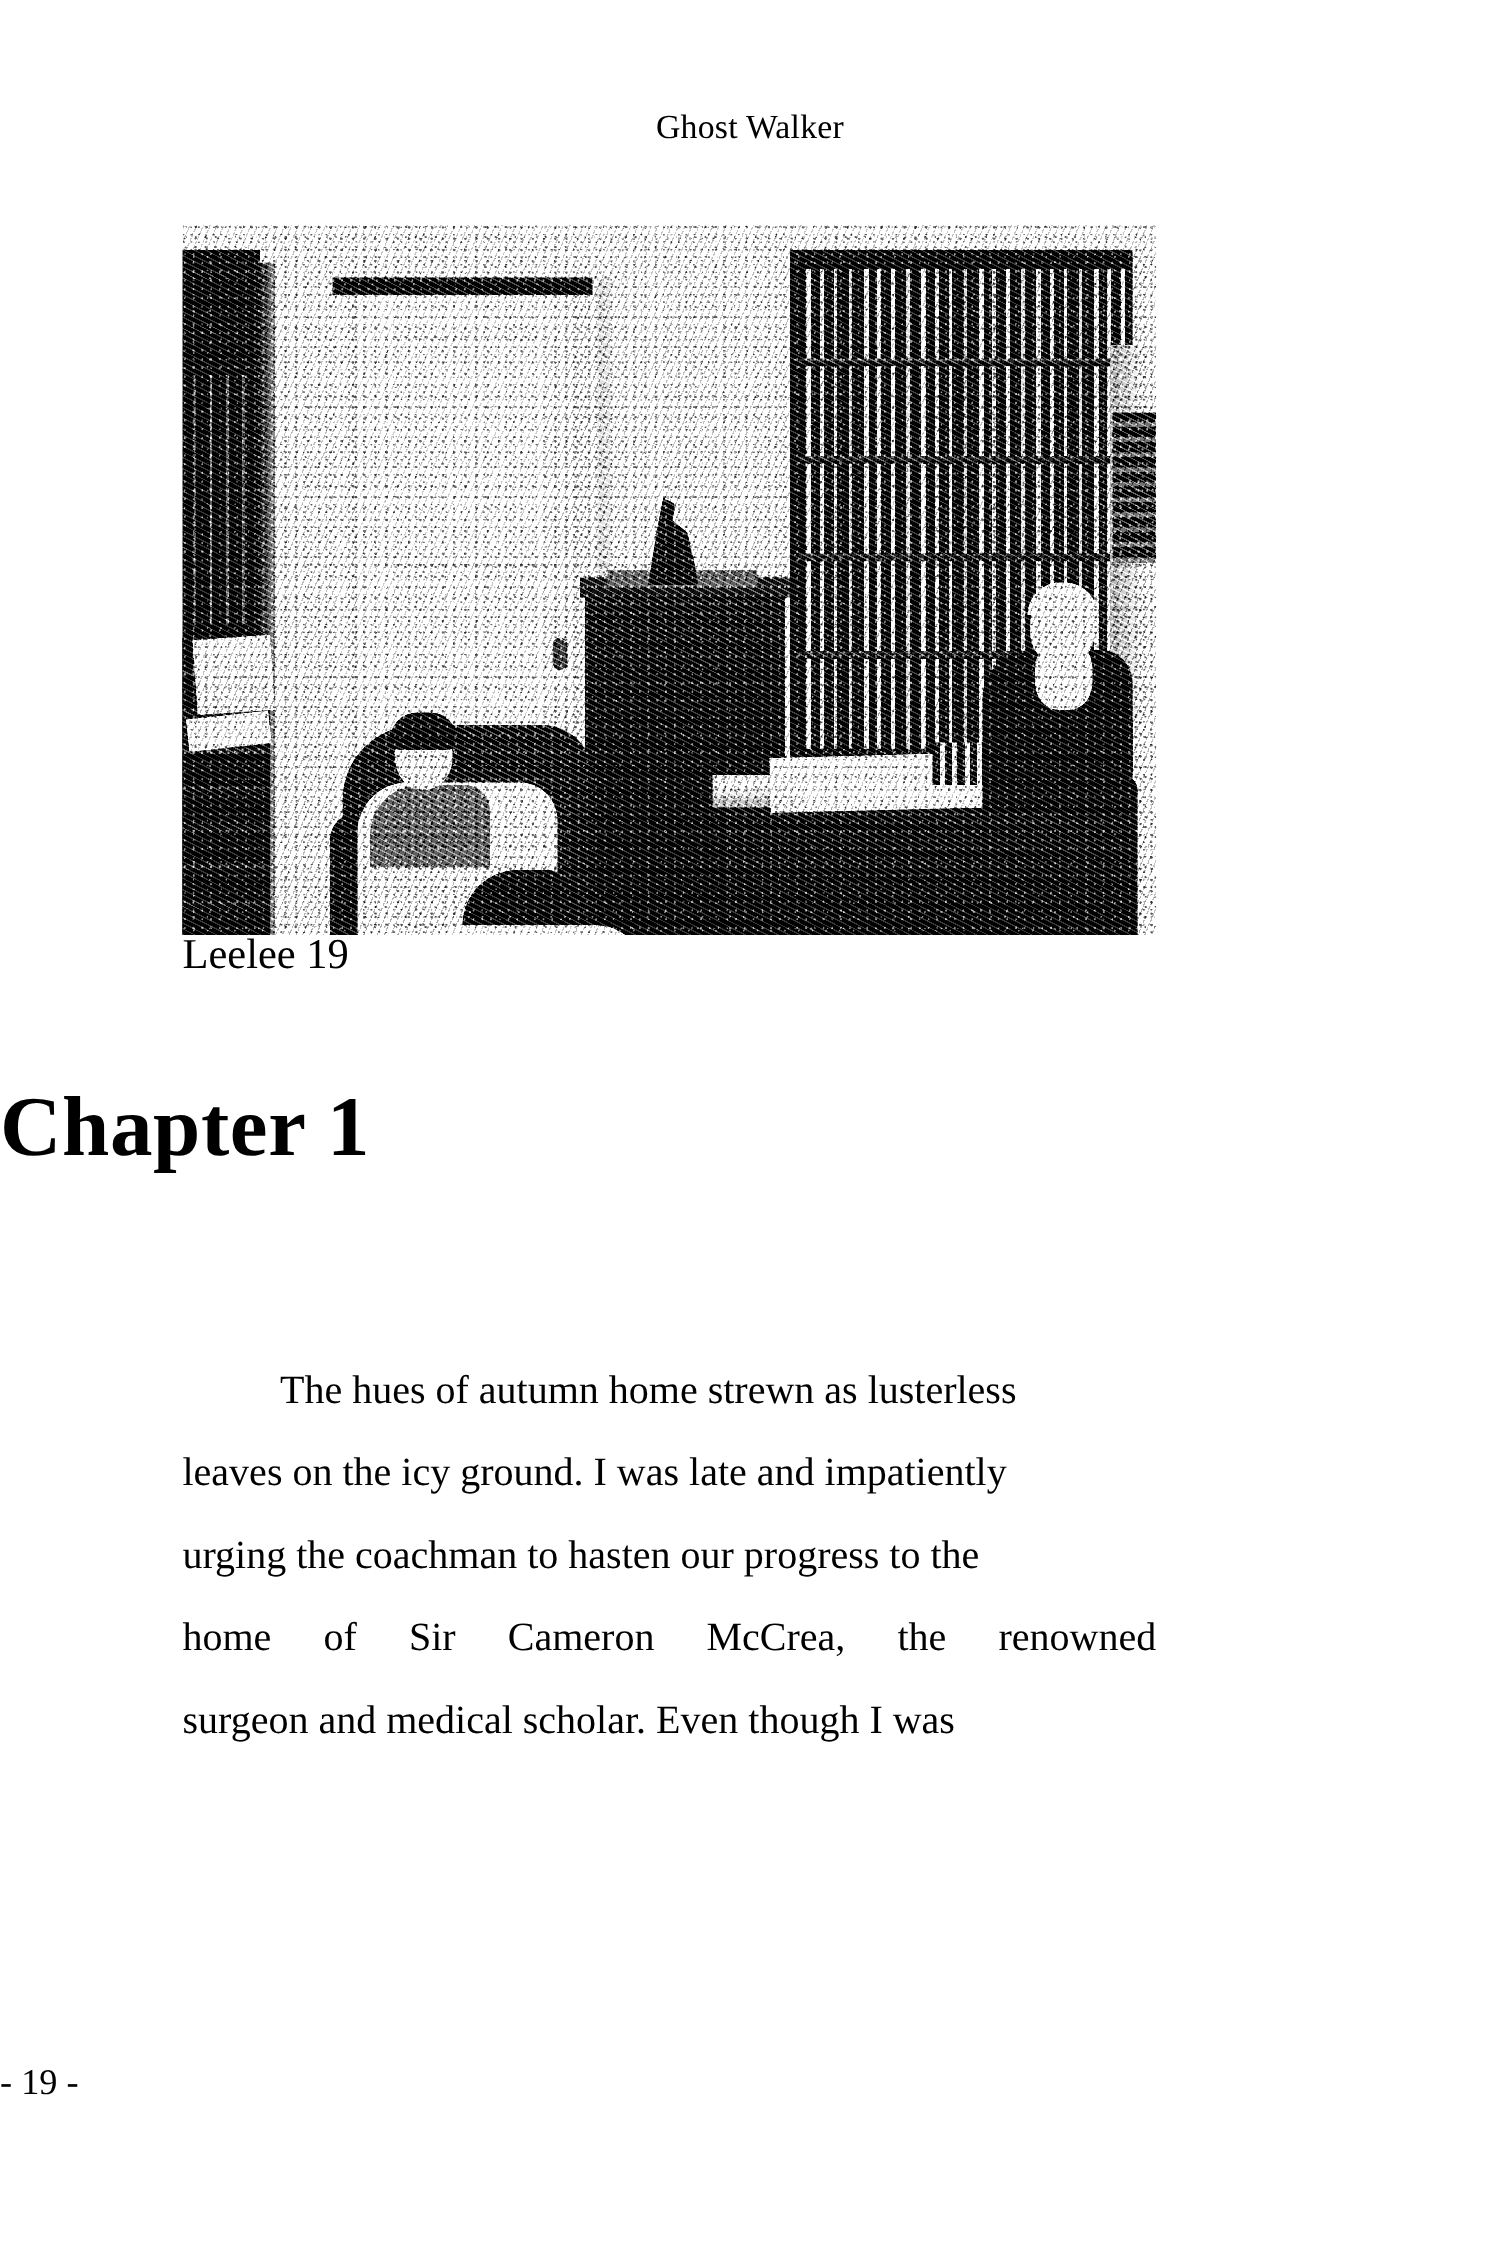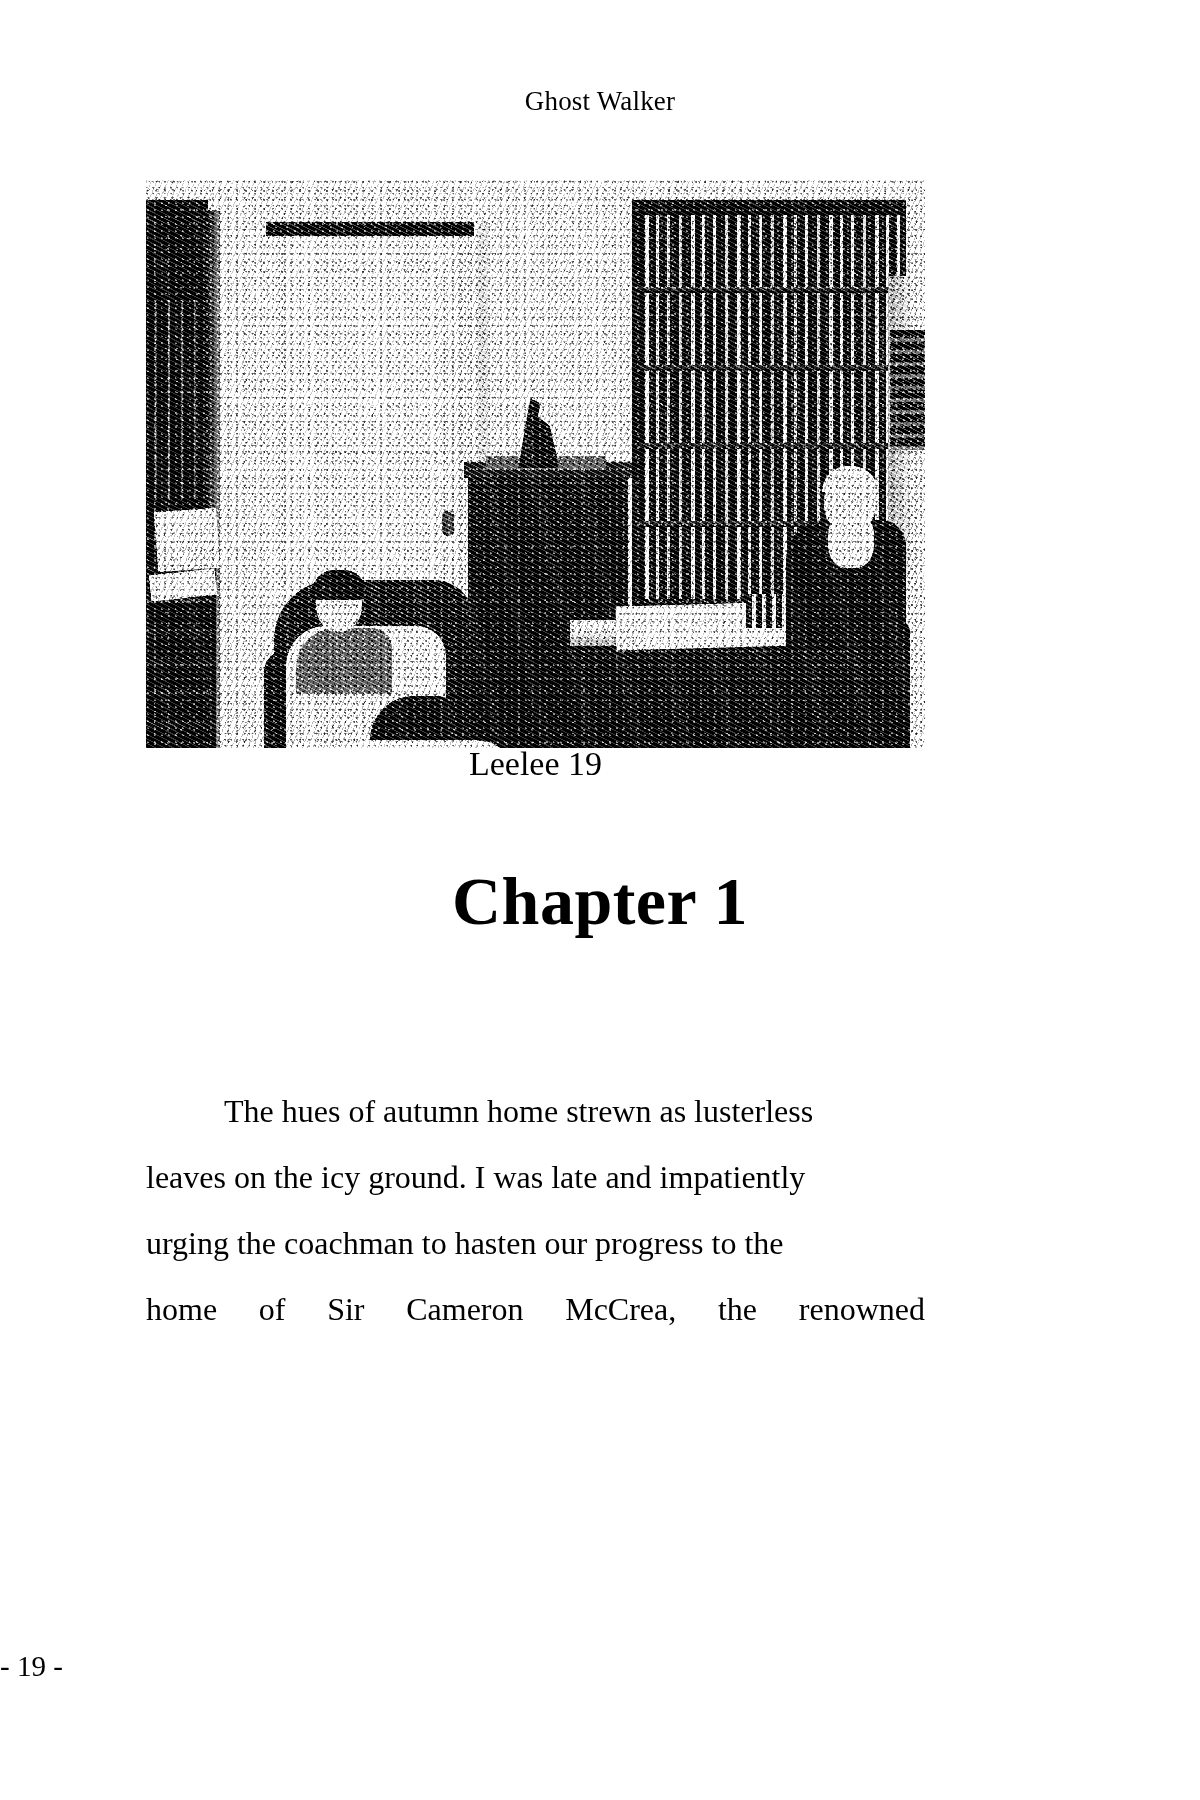--- a/index.html
+++ b/index.html
@@ -290,32 +290,31 @@
       repeating-linear-gradient(27deg, rgba(255,255,255,0.85) 0 1px, rgba(0,0,0,0) 1px 4px),
       repeating-linear-gradient(113deg, rgba(0,0,0,0.75) 0 1px, rgba(0,0,0,0) 1px 5px);
   }
 
   
   .caption {
     position: absolute;
     left: 146px;
     top: 745px;
     width: 779px;
-    text-align: center;
+    text-align: left;
     font-size: 34px;
     line-height: 1.1;
   }
 
   
   .chapter-heading {
     position: absolute;
     left: 0;
     top: 818px;
     width: 1200px;
-    text-align: center;
     font-size: 68px;
     font-weight: bold;
     line-height: 1.1;
     letter-spacing: 0.5px;
   }
 
   
   .body-block {
     position: absolute;
     left: 146px;
@@ -439,17 +438,18 @@
     <span class="para-line justify">
       <span>home</span>
       <span>of</span>
       <span>Sir</span>
       <span>Cameron</span>
       <span>McCrea,</span>
       <span>the</span>
       <span>renowned</span>
     </span>
 
+    <span class="para-line">surgeon and medical scholar. Even though I was</span>
   </div>
 
   <div class="footer">- 19 -</div>
 
 </div>
 
 </body></html>

